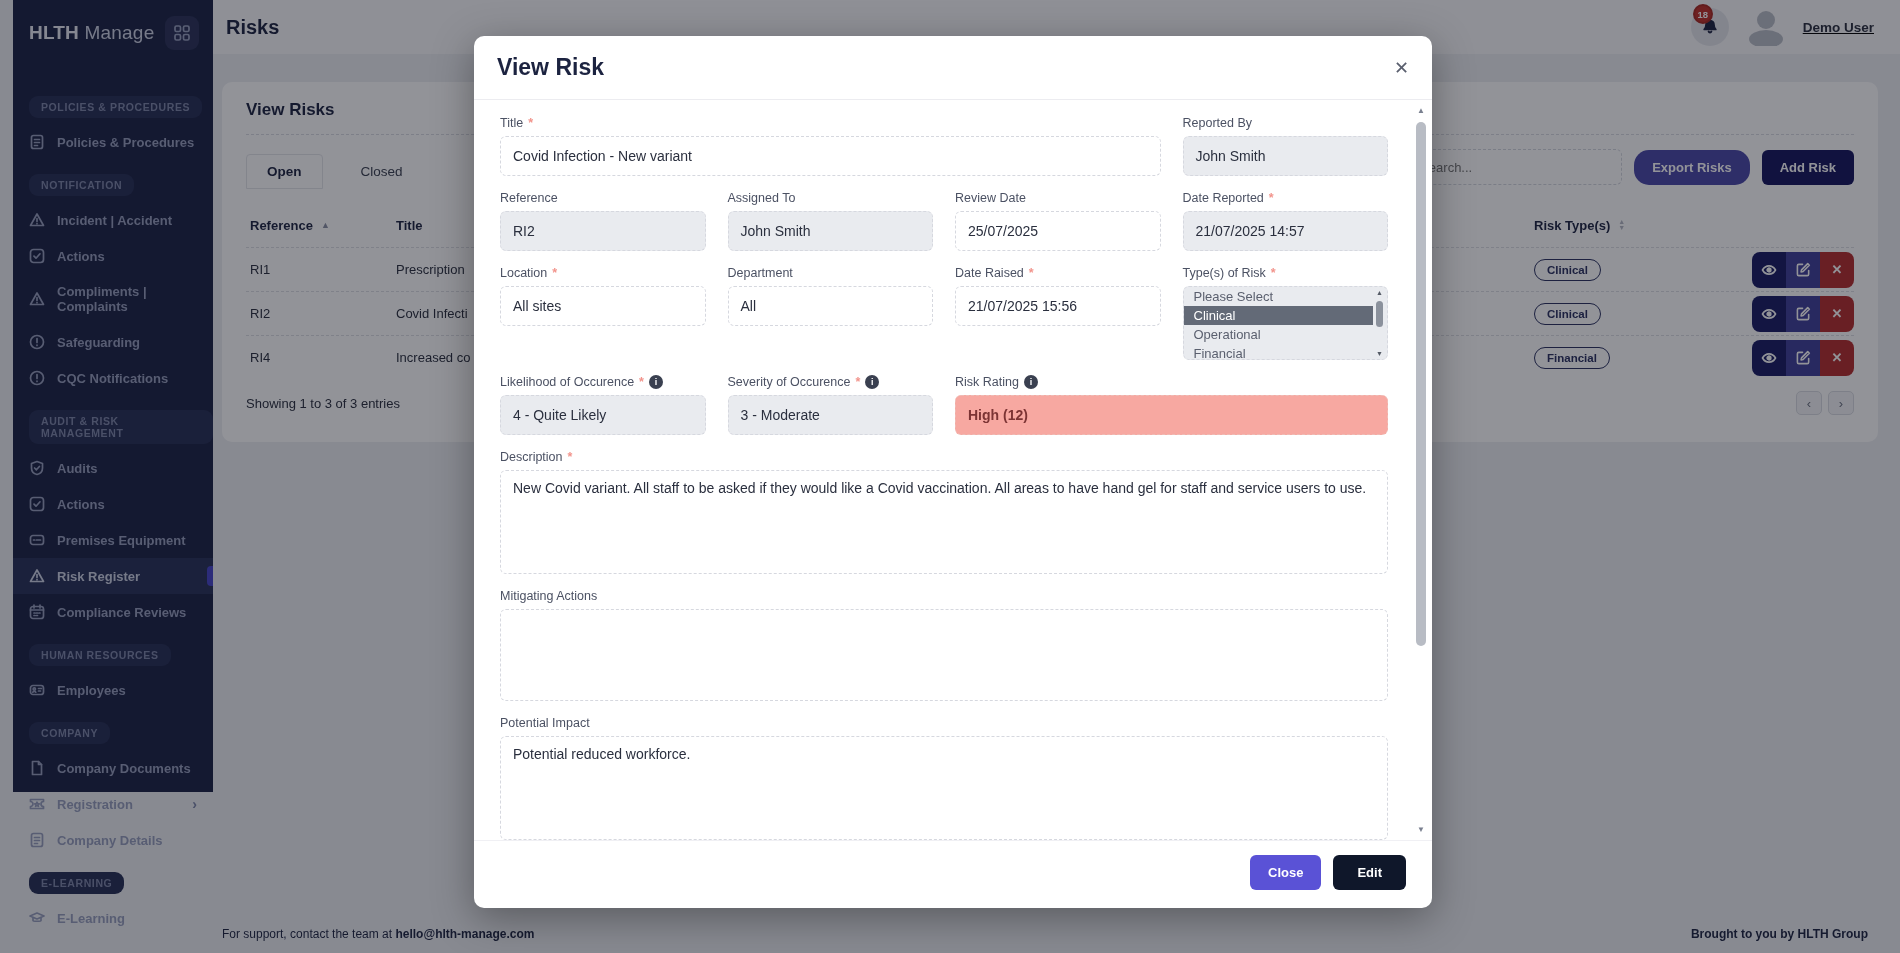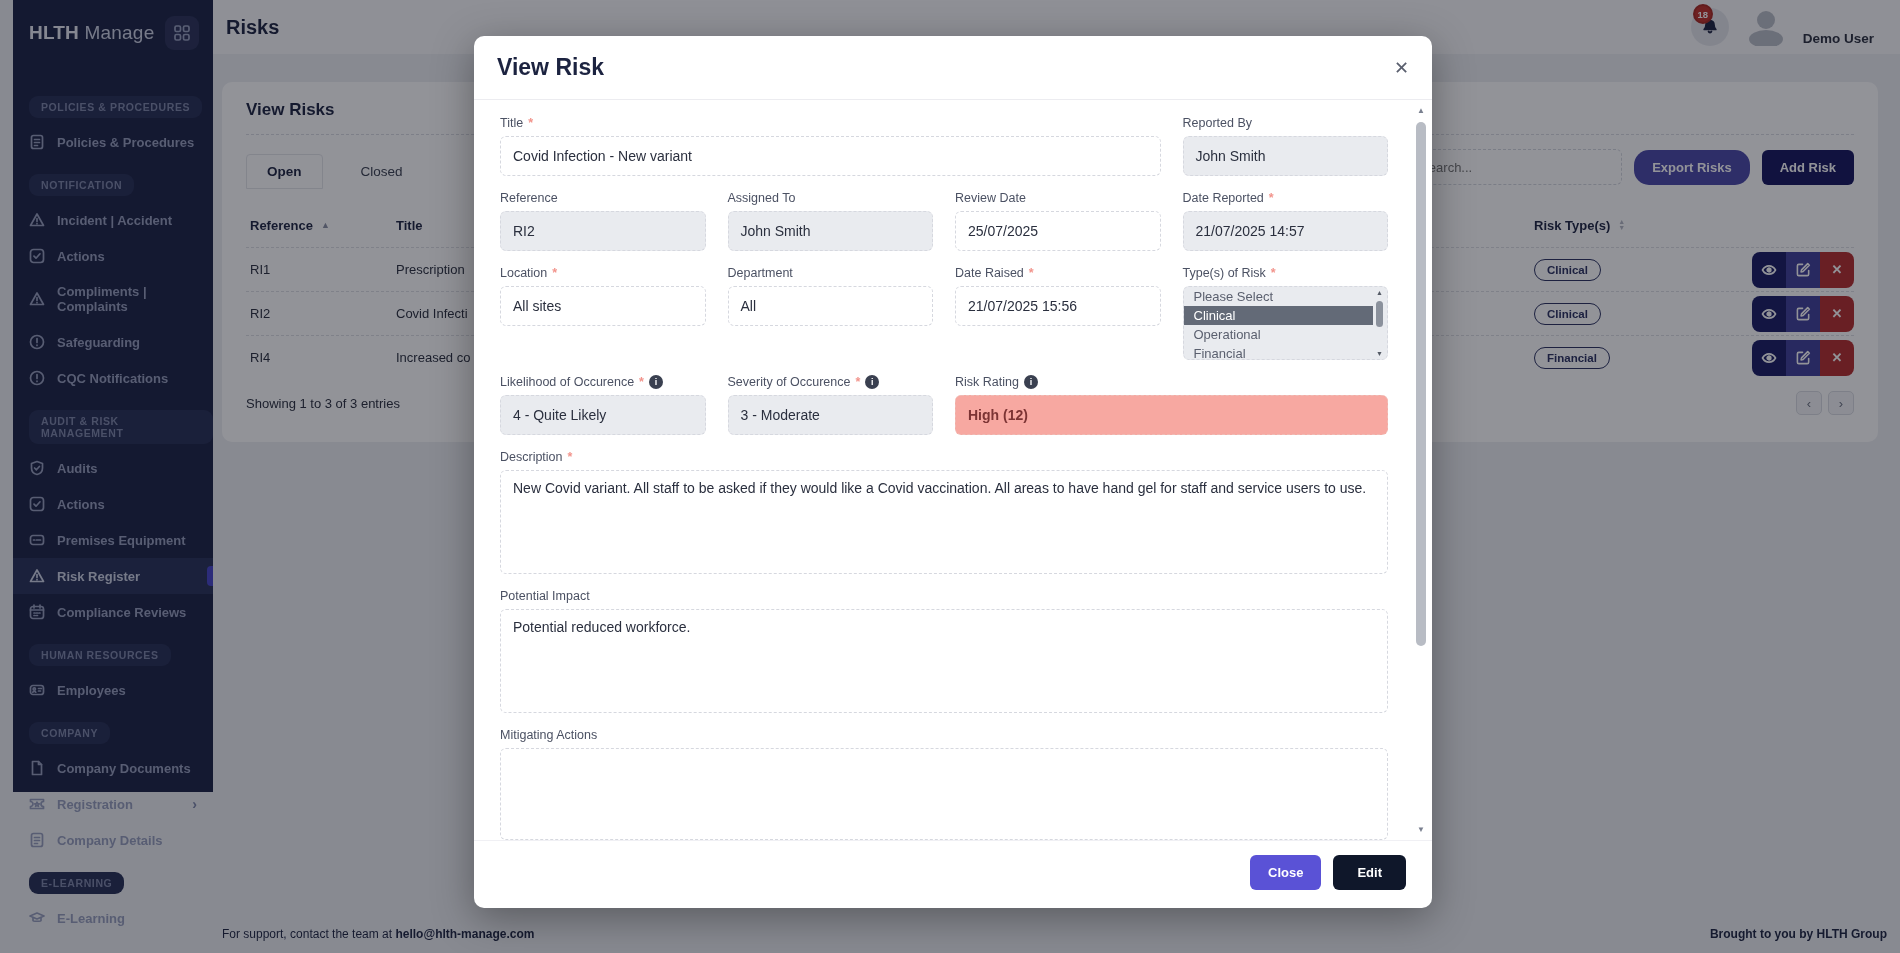--- a/index.html
+++ b/index.html
@@ -18,21 +18,21 @@
   .nav-item { display:flex; align-items:center; gap:12px; padding:10px 16px; font-size:13px; font-weight:600; color:#959dbc; cursor:pointer; position:relative; }
   .nav-item svg { flex:0 0 auto; }
   .nav-item.active { background:#273058; color:#cdd2e4; }
   .nav-item.active::after { content:""; position:absolute; right:0; top:8px; bottom:8px; width:6px; background:#4644c8; border-radius:4px 0 0 4px; }
   .nav-item .chev { margin-left:auto; color:#7d86a8; font-size:14px; }
 
   
   .main { position:absolute; left:200px; top:0; right:0; bottom:0; background:#edeff3; }
   .topbar { height:54px; background:#f9f9fb; display:flex; align-items:center; padding:0 26px; }
   .page-title { font-size:20px; font-weight:800; color:#1c2340; }
-  .topbar-right { margin-left:auto; display:flex; align-items:flex-end; gap:18px; }
+  .topbar-right { margin-left:auto; display:flex; align-items:center; gap:18px;text-decoration:underline; }
   .bell-wrap { position:relative; width:38px; height:38px; background:#e4e6ec; border-radius:50%; display:flex; align-items:center; justify-content:center; cursor:pointer; }
   .badge { position:absolute; top:-4px; left:2px; min-width:20px; height:20px; border-radius:50%; background:#c03028; border:2px solid #a82822; color:#fff; font-size:9.5px; font-weight:700; display:flex; align-items:center; justify-content:center; }
   .avatar { width:38px; height:38px; position:relative; overflow:hidden; cursor:pointer; }
   .avatar .head { position:absolute; left:10px; top:3px; width:18px; height:18px; border-radius:50%; background:#b9bdc7; }
   .avatar .body { position:absolute; left:2px; top:22px; width:34px; height:18px; border-radius:50%; background:#b9bdc7; }
   .user-name { font-size:13.5px; color:#2a2f3e; font-weight:600; }
 
   .card { position:absolute; left:22px; right:22px; top:82px; height:360px; background:#fff; border-radius:10px; padding:18px 24px; }
   .card-title { font-size:17px; font-weight:800; color:#1c2340; padding-bottom:14px; border-bottom:1.5px dashed #d9dbe2; }
   .card-controls { display:flex; align-items:flex-end; margin-top:14px; }
@@ -60,21 +60,21 @@
   .act-group { display:flex; border-radius:8px; overflow:hidden; cursor:pointer; }
   .act-btn { width:34px; height:36px; display:flex; align-items:center; justify-content:center; color:#fff; }
   .act-view { background:#181b63; }
   .act-edit { background:#3f3e99; }
   .act-del { background:#b42c2c; font-size:13px; font-weight:700; }
   .table-foot { display:flex; align-items:center; margin-top:12px; }
   .entries { font-size:13px; color:#2a2f3e; }
   .pager { margin-left:auto; display:flex; gap:6px; }
   .pg-btn { width:26px; height:24px; border:1px solid #d9dbe2; background:#f4f5f7; border-radius:5px; color:#6a7080; font-size:13px; display:flex; align-items:center; justify-content:center; cursor:pointer; }
 
-  .app-footer { position:absolute; left:22px; right:13px; bottom:12px; display:flex; font-size:12px; color:#1c2340; }
+  .app-footer { position:absolute; left:22px; right:32px; bottom:12px; display:flex; font-size:12px; color:#1c2340; }
   .app-footer .email { font-weight:700; }
   .foot-right { margin-left:auto; font-weight:600; }
 
   
   .overlay { position:absolute; inset:0; background:rgba(13,15,26,0.45); z-index:10; }
   .modal { position:absolute; left:474px; top:36px; width:958px; height:872px; background:#fff; border-radius:10px; z-index:20; display:flex; flex-direction:column; box-shadow:0 10px 40px rgba(0,0,0,.35); }
   .modal-header { display:flex; align-items:center; padding:18px 23px; border-bottom:1px solid #ececf0; }
   .modal-title { font-size:23px; font-weight:800; color:#1c2340; }
   .modal-close { margin-left:auto; font-size:18px; color:#5a5f6e; cursor:pointer; background:none; border:none; font-family:"Liberation Sans",sans-serif; }
   .modal-body { flex:1; position:relative; padding:16px 44px 0 26px; overflow:hidden; }
@@ -519,30 +519,30 @@
         <div class="full">
           <div class="f-label">
               <span>Description</span>
               <span class="star">*</span>
             </div>
           <div class="tarea t-desc">New Covid variant. All staff to be asked if they would like a Covid vaccination. All areas to have hand gel for staff and service users to use.</div>
         </div>
 
         <div class="full">
           <div class="f-label">
+              <span>Mitigating Actions</span>
+            </div>
+          <div class="tarea t-mitig"></div>
+        </div>
+
+        <div class="full">
+          <div class="f-label">
               <span>Potential Impact</span>
             </div>
           <div class="tarea t-impact">Potential reduced workforce.</div>
-        </div>
-
-        <div class="full">
-          <div class="f-label">
-              <span>Mitigating Actions</span>
-            </div>
-          <div class="tarea t-mitig"></div>
         </div>
       </div>
 
       <div class="mscroll">
         <div class="arr up">▲</div>
         <div class="thumb"></div>
         <div class="arr dn">▼</div>
       </div>
     </div>
 

